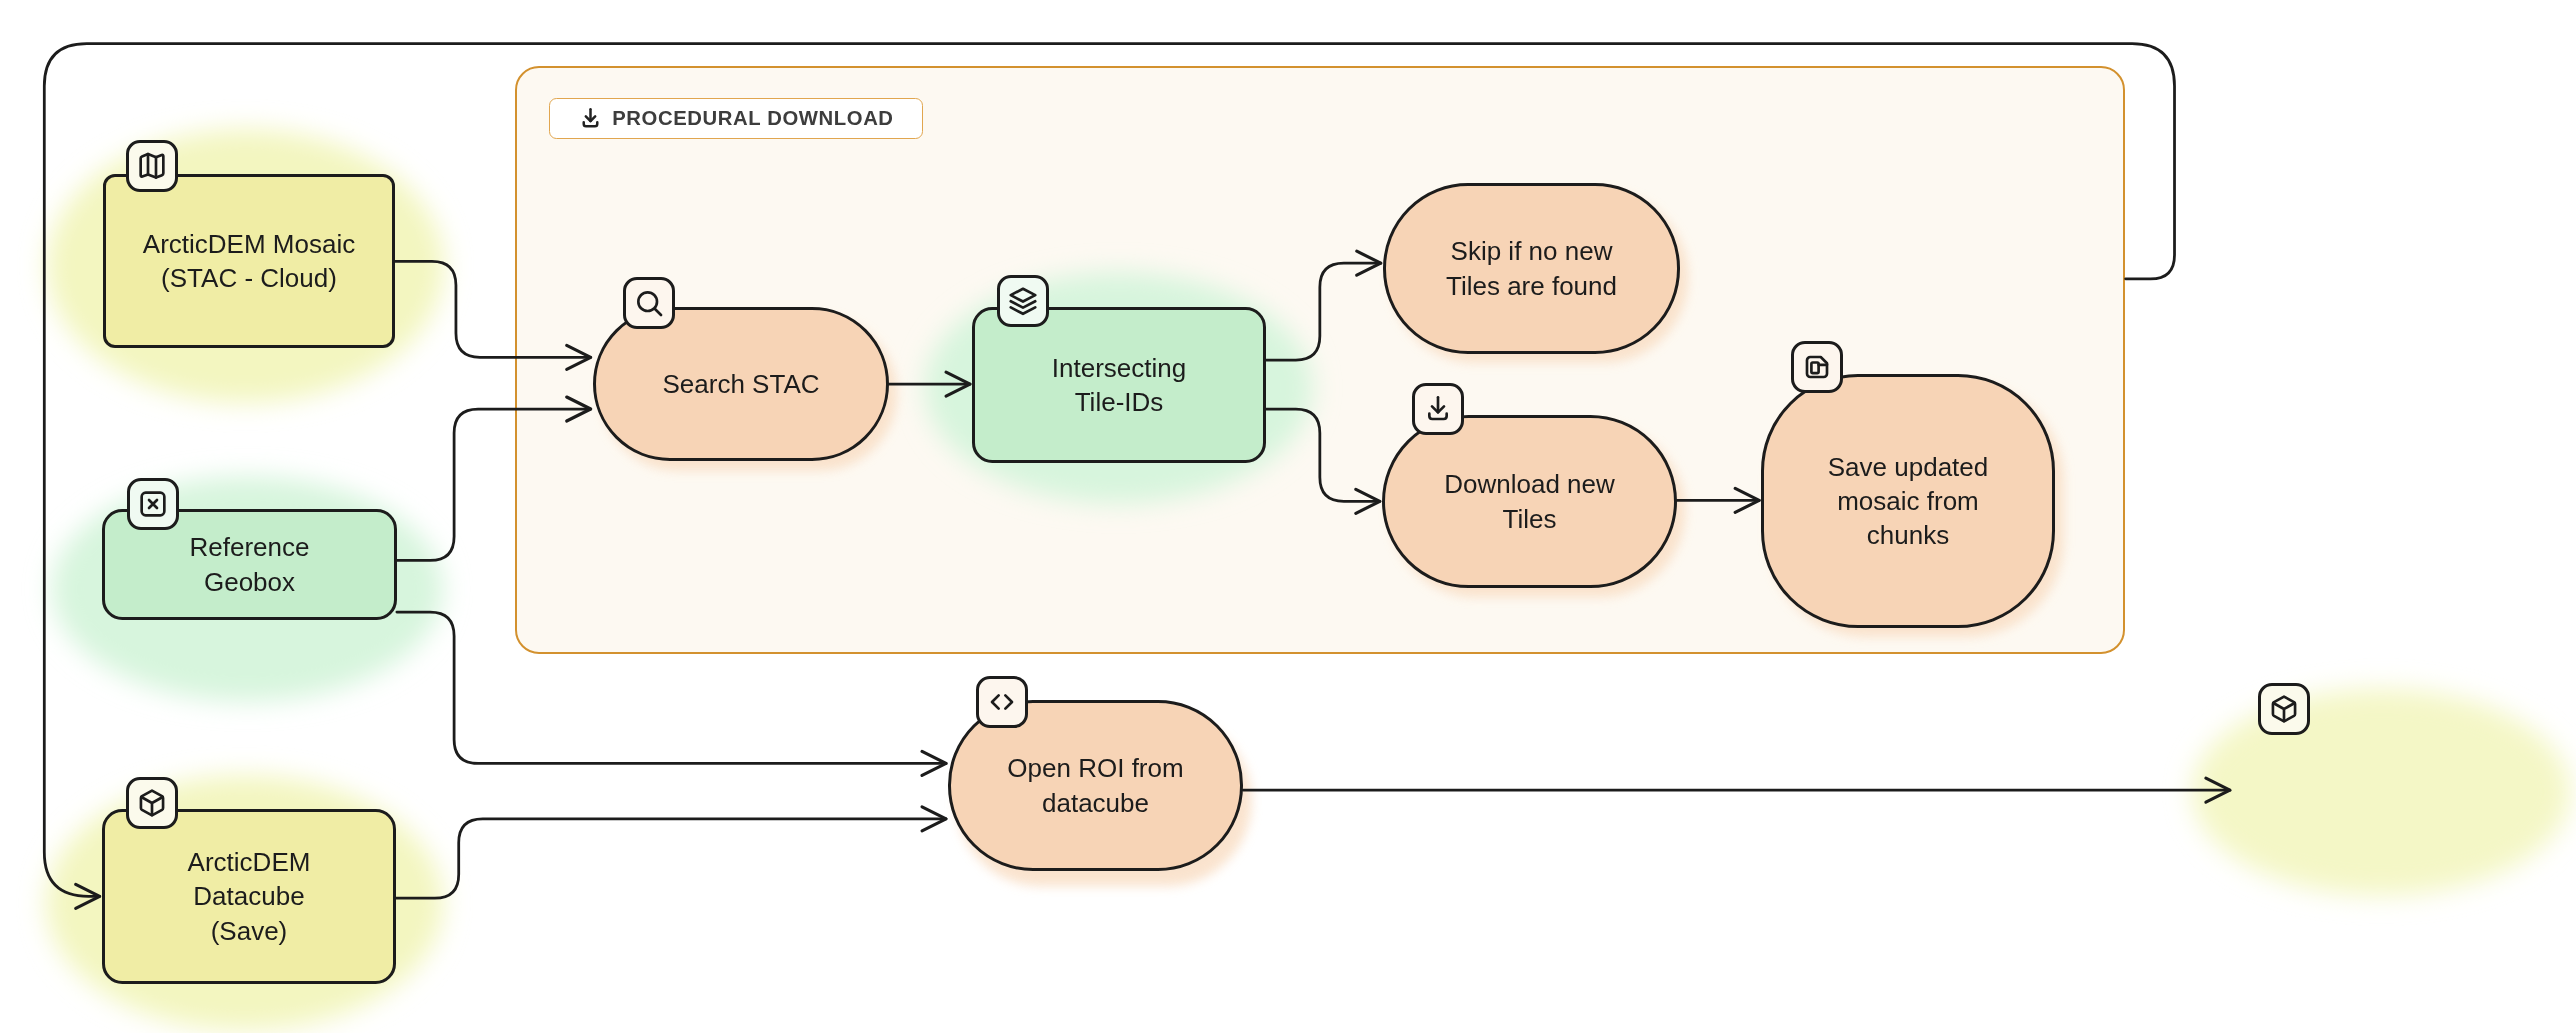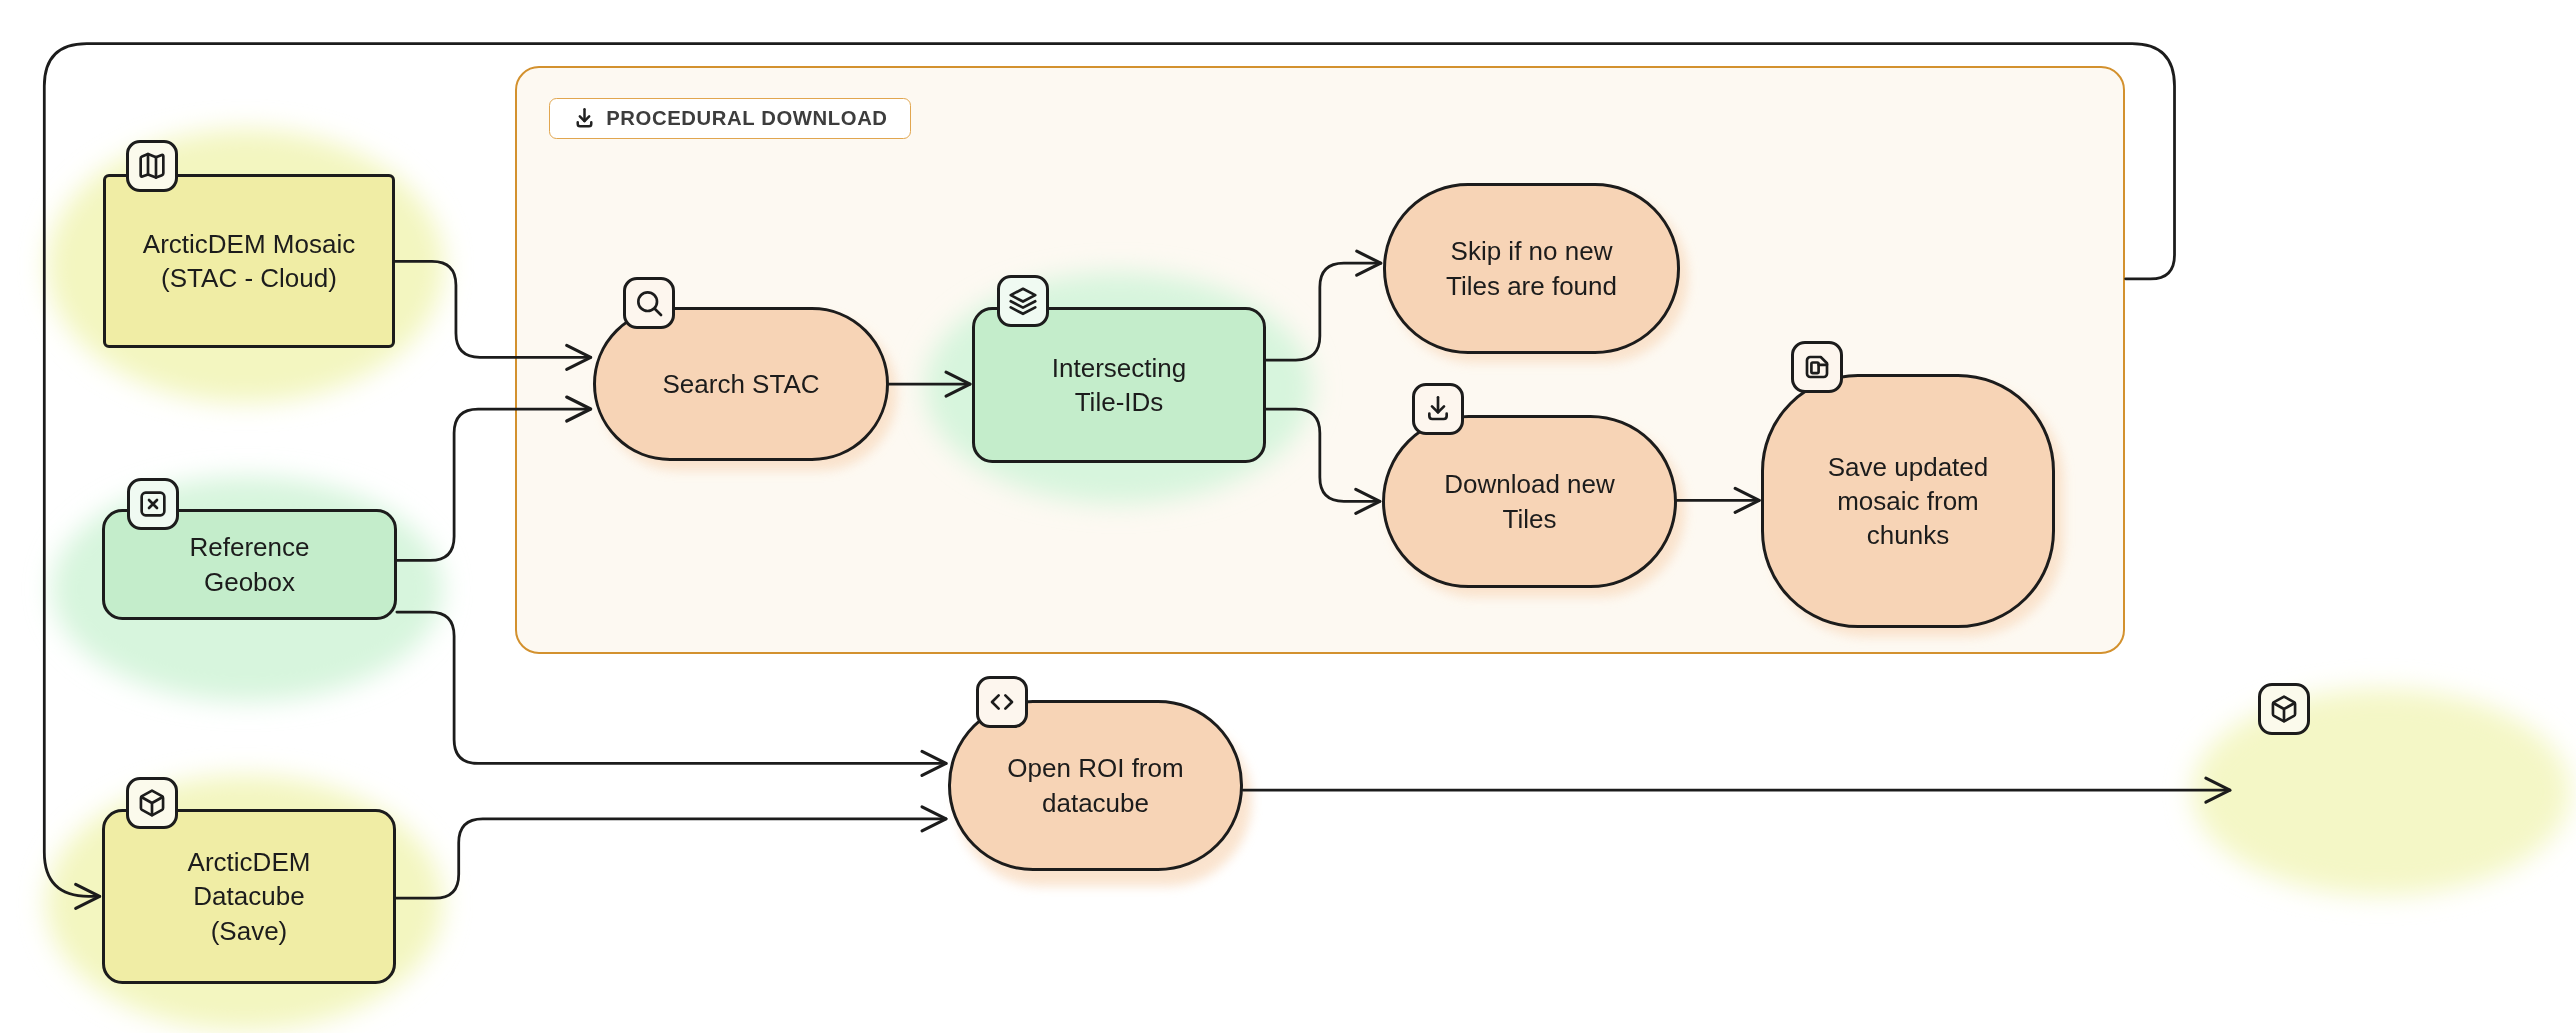--- a/index.html
+++ b/index.html
@@ -12,21 +12,21 @@
   }
   .layer{position:absolute;left:0;top:0;width:2576px;height:1034px;pointer-events:none;}
   
   .group-box{
     position:absolute;left:515px;top:66px;width:1610px;height:588px;
     background:#fdf9f2;border:2.8px solid #d3912e;border-radius:24px;
     box-sizing:border-box;
   }
   .group-label{
     position:absolute;left:549px;top:98px;height:41px;
-    display:flex;align-items:center;gap:9.2px;padding:0 22px;
+    display:flex;align-items:center;gap:9.2px;padding:0 28px;
     background:#ffffff;border:1.8px solid #e1a64f;border-radius:7.4px;
     box-sizing:border-box;
     font-size:20.3px;font-weight:bold;letter-spacing:0.6px;color:#3d3d3d;
     white-space:nowrap;
   }
   
   .node{
     position:absolute;display:flex;align-items:center;justify-content:center;
     border:3.2px solid #1c1c1c;box-sizing:border-box;text-align:center;
     color:#1c1c1c;font-size:26px;line-height:1.32;
@@ -104,21 +104,21 @@
 
   <div class="group-label">
     <svg viewBox="0 0 24 24">
       <path d="M12 3.2 V14.5"></path>
         <path d="M7.5 10 12 14.5 16.5 10"></path>
       <path d="M5.5 15.5 V17.3 Q5.5 19.5 7.7 19.5 H16.3 Q18.5 19.5 18.5 17.3 V15.5"></path>
     </svg>
     <span>PROCEDURAL DOWNLOAD</span>
   </div>
 
-  <div class="node yellow" style="left:103px;top:174px;width:292px;height:174px;border-radius:6px">
+  <div class="node yellow" style="left:103px;top:174px;width:292px;height:174px;border-radius:12px">
     <span class="nlabel" style="max-width:222px">ArcticDEM Mosaic (STAC - Cloud)</span>
   </div>
   <div class="badge b-yellow" style="left:126px;top:140px">
     <svg viewBox="0 0 24 24">
       <path d="M9 3 L4.5 4.8 Q3.5 5.2 3.5 6.2 V19 Q3.5 20.3 4.7 19.9 L9 18.3 15 20.7 19.5 18.9 Q20.5 18.5 20.5 17.5 V4.7 Q20.5 3.4 19.3 3.8 L15 5.4 9 3 Z"></path>
       <path d="M9 3 V18.3 M15 5.4 V20.7"></path>
     </svg>
   </div>
 
   <div class="node green" style="left:102px;top:509px;width:295px;height:111px;border-radius:20.3px">

